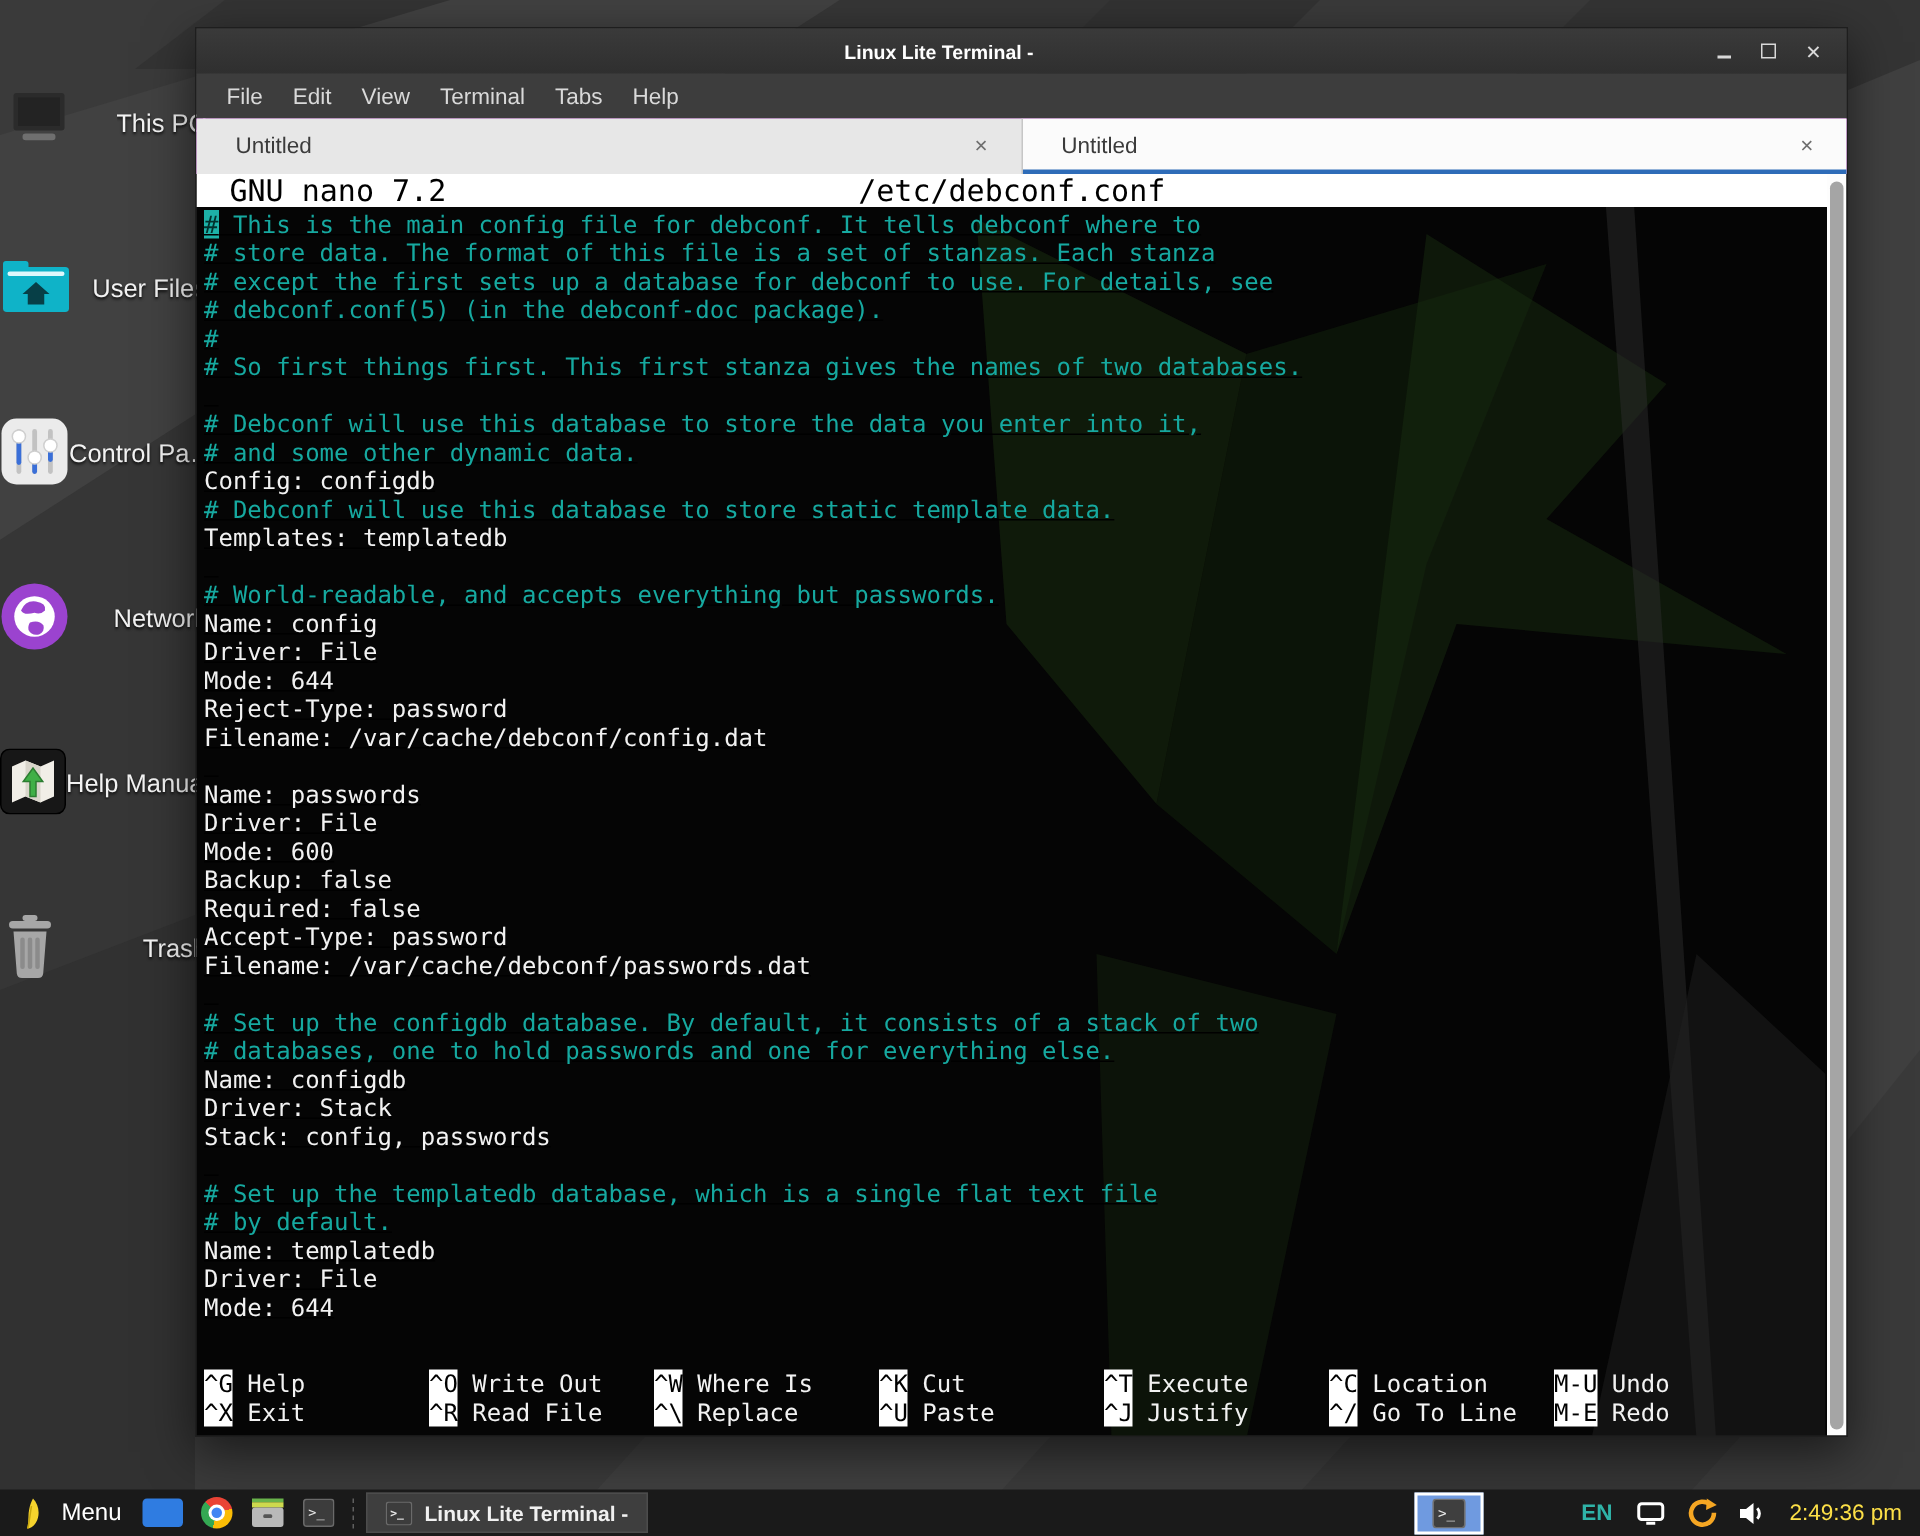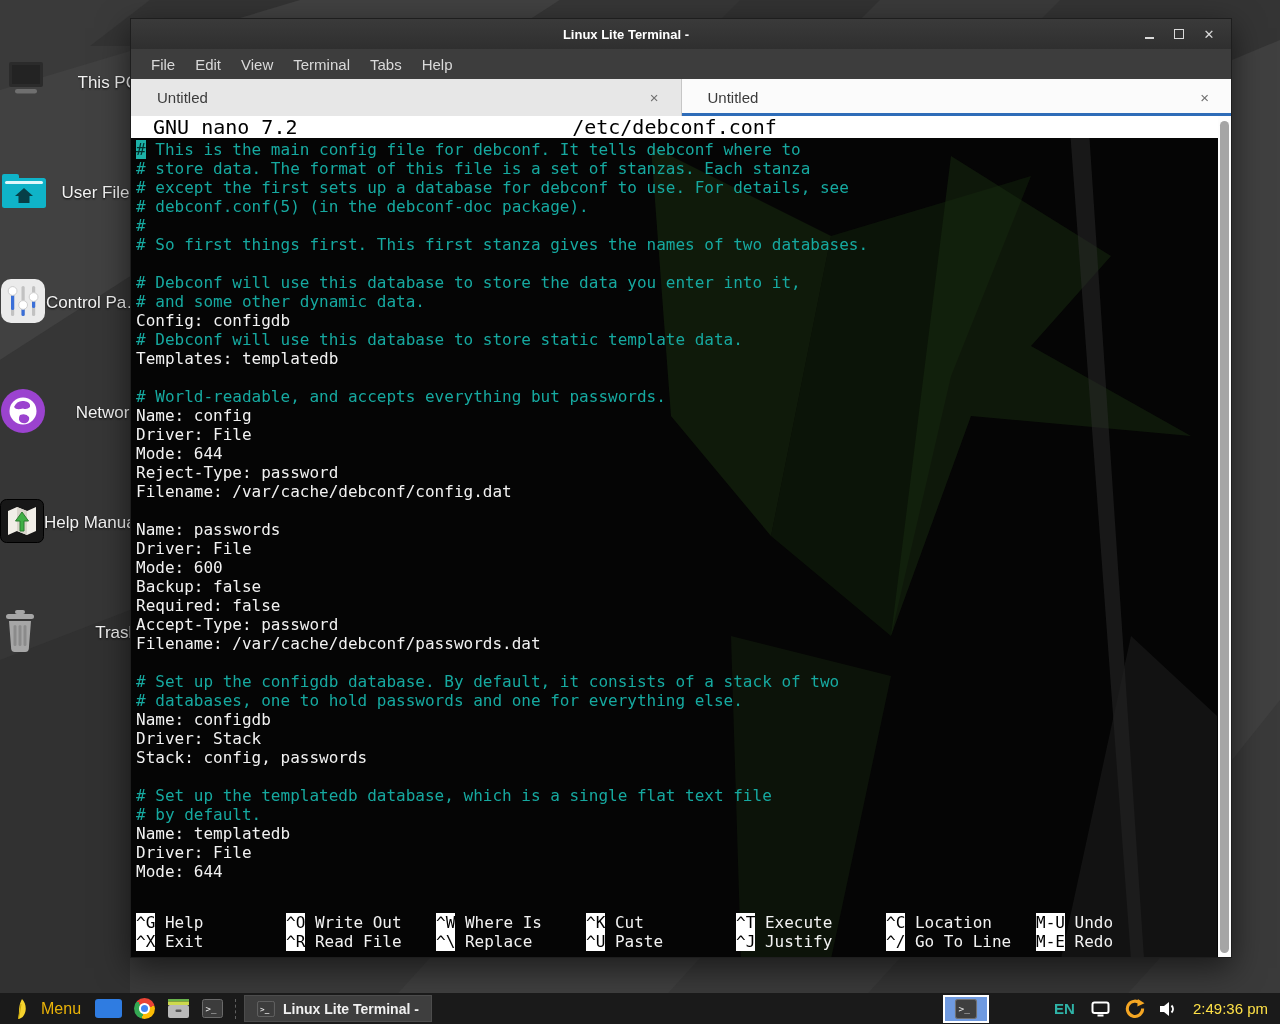--- a/index.html
+++ b/index.html
@@ -31,36 +31,36 @@
   .tab.active{background:#fbfbfb;border-right:none;}
   .tab.active::after{content:"";position:absolute;left:0;right:0;bottom:0;height:3px;background:var(--tab-accent,#2e6cb8);}
   .tab .tclose{margin-left:auto;color:#6f6f6f;font-size:15px;line-height:1;padding:2px 4px;}
   
   .terminal{flex:1;background:#050505;display:flex;position:relative;overflow:hidden;}
   #term-overlay{position:absolute;inset:0;z-index:0;}
   .term-inner{flex:1;position:relative;z-index:1;display:flex;flex-direction:column;overflow:hidden;}
   .nano-header{height:22px;background:#ffffff;color:#000;flex:0 0 auto;position:relative;
     font-family:"DejaVu Sans Mono",monospace;font-size:20px;display:flex;align-items:center;padding-left:22px;}
   .nano-file{position:absolute;left:0;right:0;text-align:center;}
-  #term-lines{padding:2px 16px 0 5px;}
+  #term-lines{padding:2px 16px 0 5px;text-decoration:underline;}
   .tl{height:19px;line-height:19px;font-family:"DejaVu Sans Mono",monospace;font-size:16px;
     white-space:pre;color:#f2f2f2;}
   .tl.c{color:var(--comment,#16a9a0);}
   .cursor{background:var(--cursor,#1db1a7);color:#02312d;}
   .shortcuts{margin-top:auto;padding:0 0 6px 5px;flex:0 0 auto;}
   .sc-row{display:flex;}
   .sc{width:150px;height:19px;line-height:19px;font-family:"DejaVu Sans Mono",monospace;font-size:16px;
     color:#f2f2f2;white-space:pre;}
   .sc .k{background:#ffffff;color:#000;}
   .scrollbar{flex:0 0 13px;background:#fdfdfd;position:relative;z-index:1;}
   .scrollbar .thumb{position:absolute;left:2px;right:2px;top:5px;bottom:4px;background:#a5a5a5;border-radius:5px;}
   
   #taskbar{position:absolute;left:0;right:0;bottom:0;height:31px;background:#1a1a1a;display:flex;
     align-items:center;padding:0 8px;box-sizing:border-box;}
-  .tb-menu-label{color:#eab308;font-size:16px;margin:0 8px 0 6px;}
+  .tb-menu-label{color:#ffffff;font-size:16px;margin:0 8px 0 6px;}
   .tb-launcher{margin:0 6px;display:flex;align-items:center;justify-content:center;}
   .pager{width:27px;height:19px;background:#2f7ce1;border-radius:3px;}
   .chrome{width:21px;height:21px;border-radius:50%;position:relative;
     background:conic-gradient(from -45deg,#ea4335 0 33.3%,#fbbc05 0 66.6%,#34a853 0 100%);}
   .chrome::before{content:"";position:absolute;inset:5px;background:#fff;border-radius:50%;}
   .chrome::after{content:"";position:absolute;inset:7px;background:#4285f4;border-radius:50%;}
   .tb-sep{width:0;height:20px;border-left:1px dashed #5f5f5f;margin:0 8px 0 6px;}
   .task-btn{height:27px;background:#3e3e3e;border:1px solid #4c4c4c;display:flex;align-items:center;
     gap:8px;padding:0 12px;color:#f0f0f0;font-size:14px;font-weight:bold;min-width:180px;box-sizing:border-box;}
   .tb-spacer{flex:1;}

